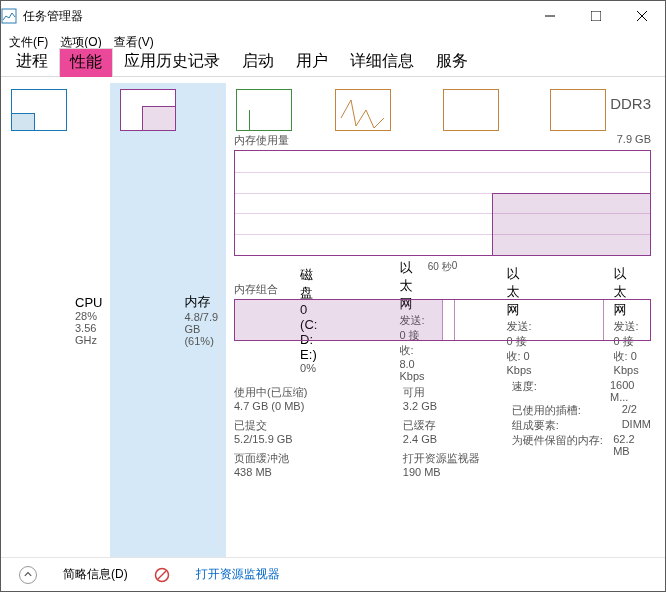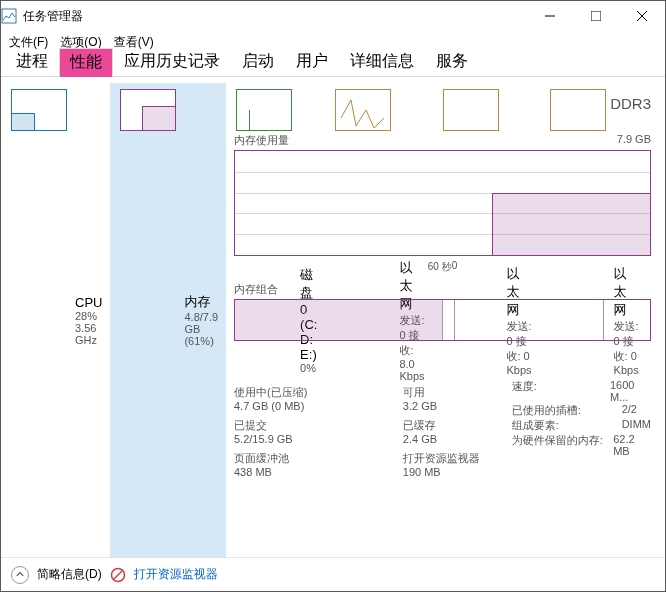--- a/index.html
+++ b/index.html
@@ -35,21 +35,21 @@
   .comp-seg { border-right: 1px solid #bb8bbb; }
   .comp-used { background: rgba(142,59,142,0.18); }
   .stats { display: flex; gap: 19px; font-size: 12px; margin-top: 20px; }
   .stats-col1 { width: 150px; }
   .stats-col2 { width: 90px; }
   .stats-col3 { flex:1; }
   .stat-label { font-size: 11px; color: #555; margin-top: 6px; }
   .stat-value { font-size: 11px; color: #555; }
   .spec-row { display: flex; font-size: 11px; color: #555; }
   .spec-row .k { width: 110px; }
-  .footer { height: 34px; border-top: 1px solid #e5e5e5; display: flex; align-items: center; padding: 0 10px; font-size: 12px; gap: 8px; }
+  .footer { height: 34px; border-top: 1px solid #e5e5e5; display: flex; align-items: center; padding: 0 18px; font-size: 12px; gap: 26px; }
   .circle-btn { width: 18px; height: 18px; border: 1px solid #999; border-radius: 50%; display: flex; align-items: center; justify-content: center; }
   .circle-btn svg { width: 8px; height: 8px; stroke: #555; stroke-width: 1.5; fill: none; }
   .link { color: #0066cc; display: flex; align-items: center; gap: 4px; }
   .no-icon { width: 16px; height: 16px; }
   
   .thumb-cpu { border-color:#1877b5; }
   .thumb-cpu::before { content:""; position:absolute; left:0; bottom:0; width:40%; height:40%; border-right:1px solid #1877b5; border-top:1px solid #1877b5; background:rgba(24,119,181,.2);}
   .thumb-mem { border-color:#8e3b8e; }
   .thumb-mem::before { content:""; position:absolute; right:0; bottom:0; width:60%; height:58%; border-top:1px solid #8e3b8e; border-left:1px solid #8e3b8e; background:rgba(142,59,142,.18);}
   .thumb-disk { border-color:#3d8b3d; }

